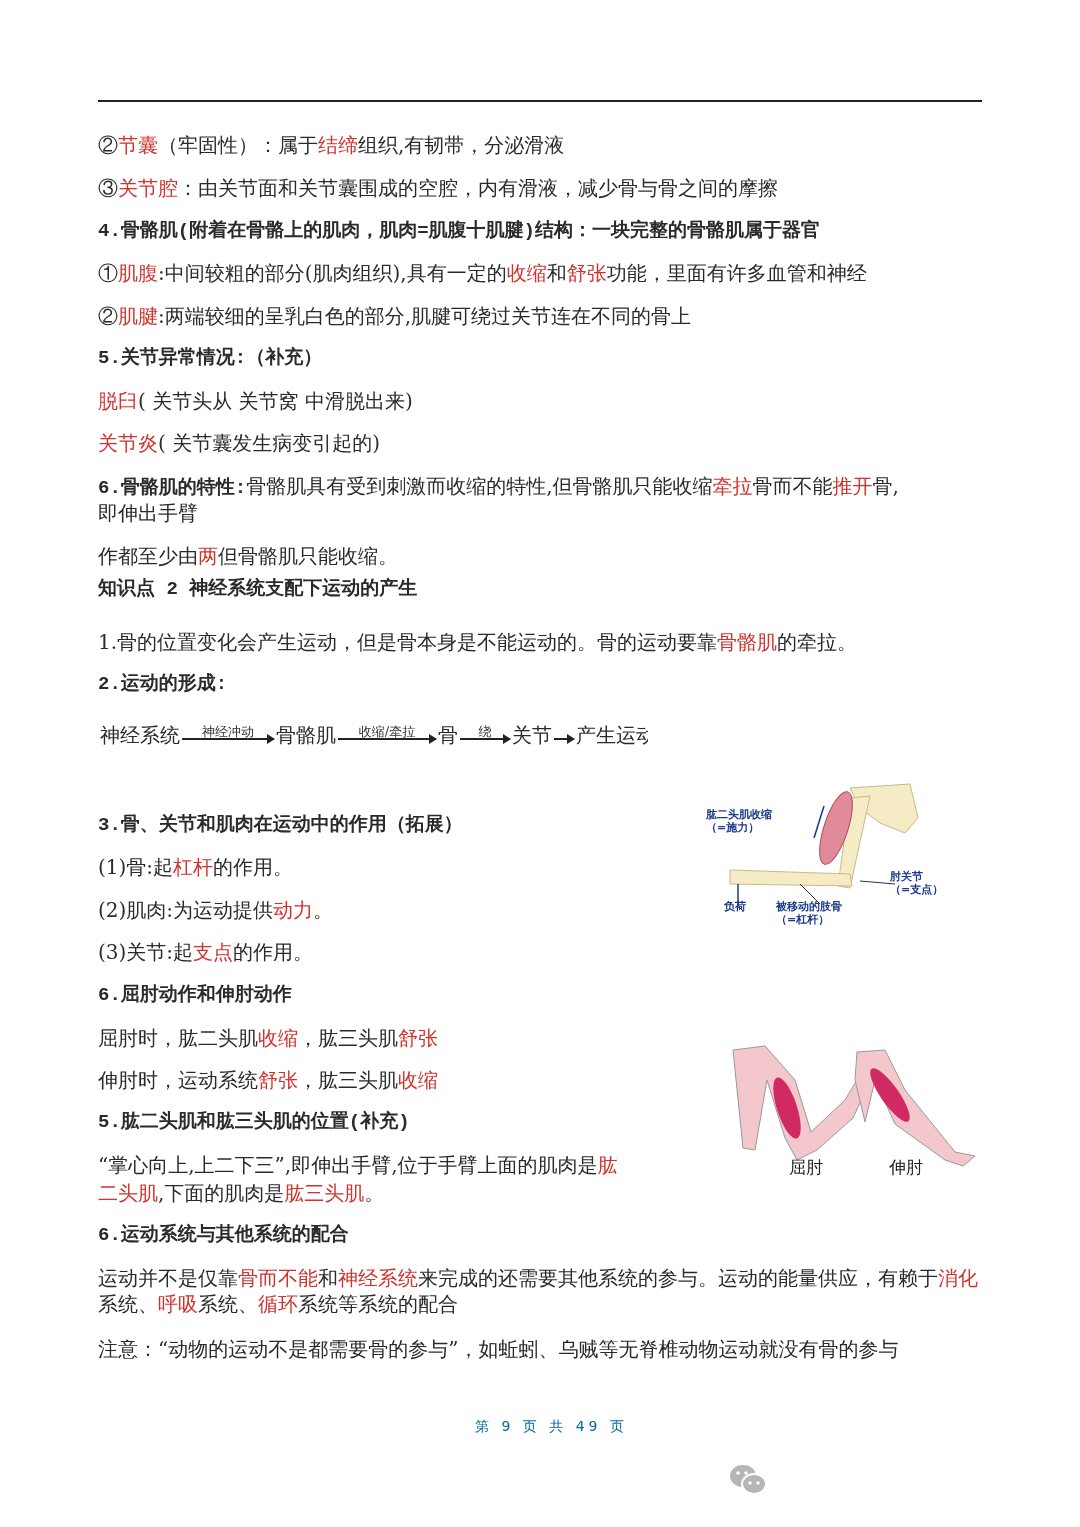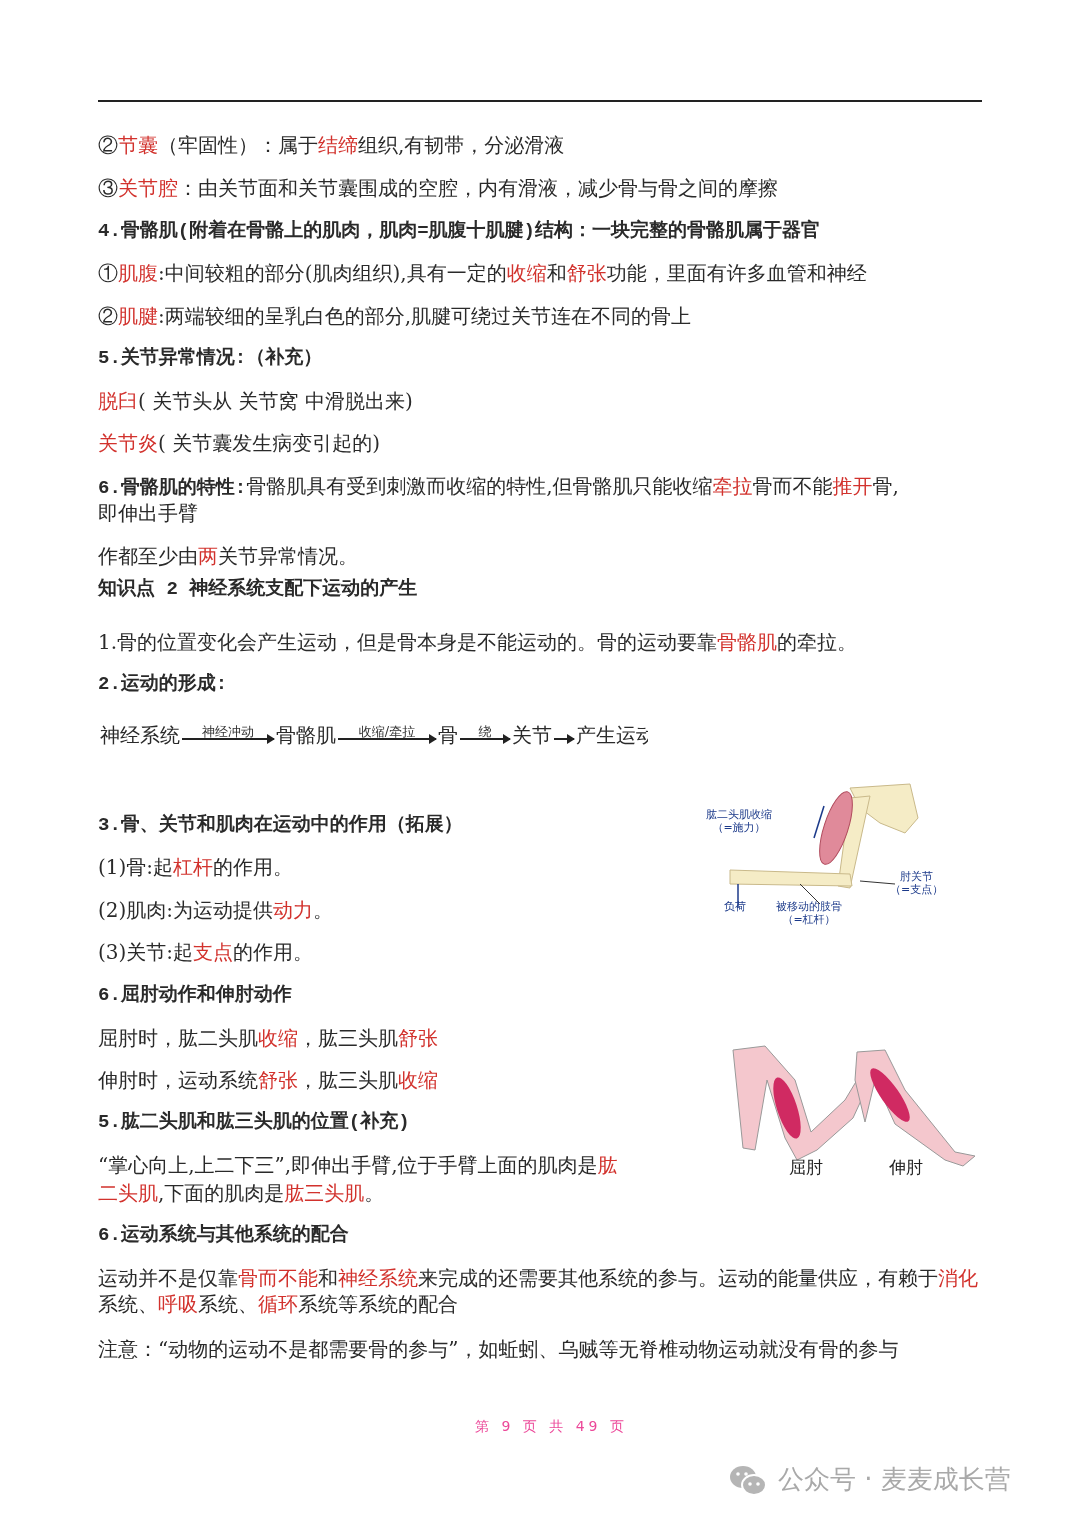--- a/index.html
+++ b/index.html
@@ -9,23 +9,23 @@
   .line { position:absolute; left:98px; font-size:20px; line-height:26px; white-space:nowrap; }
   .b { font-weight:bold; font-family:Liberation Mono, monospace; font-size:19px; }
   .r { color:#d2322d; text-decoration-color:#d2322d; text-underline-offset:3px; }
   .wrap { white-space:normal; width:884px; }
   .flow { position:absolute; left:100px; top:722px; font-size:20px; display:flex; align-items:flex-end; white-space:nowrap; }
   .arrow { display:inline-flex; flex-direction:column; align-items:center; margin:0 2px; }
   .arrow .lab { font-size:13px; line-height:12px; color:#333; }
   .arrow .shaft { position:relative; height:2px; background:#222; margin-bottom:9px; }
   .arrow .shaft::after { content:""; position:absolute; right:-1px; top:-4px; border-left:8px solid #222; border-top:5px solid transparent; border-bottom:5px solid transparent; }
   .fig { position:absolute; }
-  .figlab { position:absolute; font-family:"DejaVu Sans","Liberation Sans",sans-serif; font-weight:normal; color:#1c3a8a; font-size:11px; line-height:13px; text-align:center; white-space:nowrap; }
+  .figlab { position:absolute; font-family:"DejaVu Sans","Liberation Sans",sans-serif; font-weight:bold; color:#1c3a8a; font-size:11px; line-height:13px; white-space:nowrap; }
   .armlab { position:absolute; font-family:"DejaVu Sans","Liberation Sans",sans-serif; font-size:17px; color:#222; }
-  .footer { position:absolute; top:1418px; left:475px; font-size:14px; color:#ec4899; font-family:"DejaVu Sans","Liberation Sans",sans-serif; letter-spacing:4px; }
+  .footer { position:absolute; top:1418px; left:475px; font-size:14px; color:#0369a1; font-family:"DejaVu Sans","Liberation Sans",sans-serif; letter-spacing:4px; }
   .wm { position:absolute; left:728px; top:1462px; display:flex; align-items:center; font-family:"DejaVu Sans","Liberation Sans",sans-serif; font-size:26px; color:#a9a9a9; }
   .wm svg { margin-right:10px; }
 </style>
 </head>
 <body>
 
 <div class="rule"></div>
 
 <div class="line" style="top:132px">
   <span>②</span><span class="r">节囊</span><span>（牢固性）：属于</span><span class="r">结缔</span><span>组织,有韧带，分泌滑液</span>
@@ -54,21 +54,21 @@
 <div class="line" style="top:430px">
   <span class="r">关节炎</span><span>( 关节囊发生病变引起的)</span>
 </div>
 
 <div class="line" style="top:473px">
   <span class="b">6.骨骼肌的特性:</span><span>骨骼肌具有受到刺激而收缩的特性,但骨骼肌只能收缩</span><span class="r">牵拉</span><span>骨而不能</span><span class="r">推开</span><span>骨,</span>
 </div>
 <div class="line" style="top:500px">即伸出手臂</div>
 
 <div class="line" style="top:543px">
-  <span>作都至少由</span><span class="r">两</span><span>关节异常情况。</span>
+  <span>作都至少由</span><span class="r">两</span><span>但骨骼肌只能收缩。</span>
 </div>
 
 <div class="line b" style="top:576px">知识点 2 神经系统支配下运动的产生</div>
 
 <div class="line" style="top:629px">
   <span>1.骨的位置变化会产生运动，但是骨本身是不能运动的。骨的运动要靠</span><span class="r">骨骼肌</span><span>的牵拉。</span>
 </div>
 
 <div class="line b" style="top:671px">2.运动的形成:</div>
 
@@ -155,14 +155,13 @@
 
 <div class="wm">
   <svg width="40" height="34">
     <ellipse cx="15" cy="14" rx="13" ry="11" fill="#b5b5b5"></ellipse>
     <ellipse cx="26" cy="22" rx="12" ry="10" fill="#b5b5b5" stroke="#fff" stroke-width="2"></ellipse>
     <circle cx="22" cy="21" r="1.8" fill="#fff"></circle>
       <circle cx="30" cy="21" r="1.8" fill="#fff"></circle>
     <circle cx="10" cy="11" r="1.8" fill="#fff"></circle>
       <circle cx="18" cy="11" r="1.8" fill="#fff"></circle>
   </svg>
-  <span>公众号 · 麦麦成长营</span>
 </div>
 
 </body></html>

